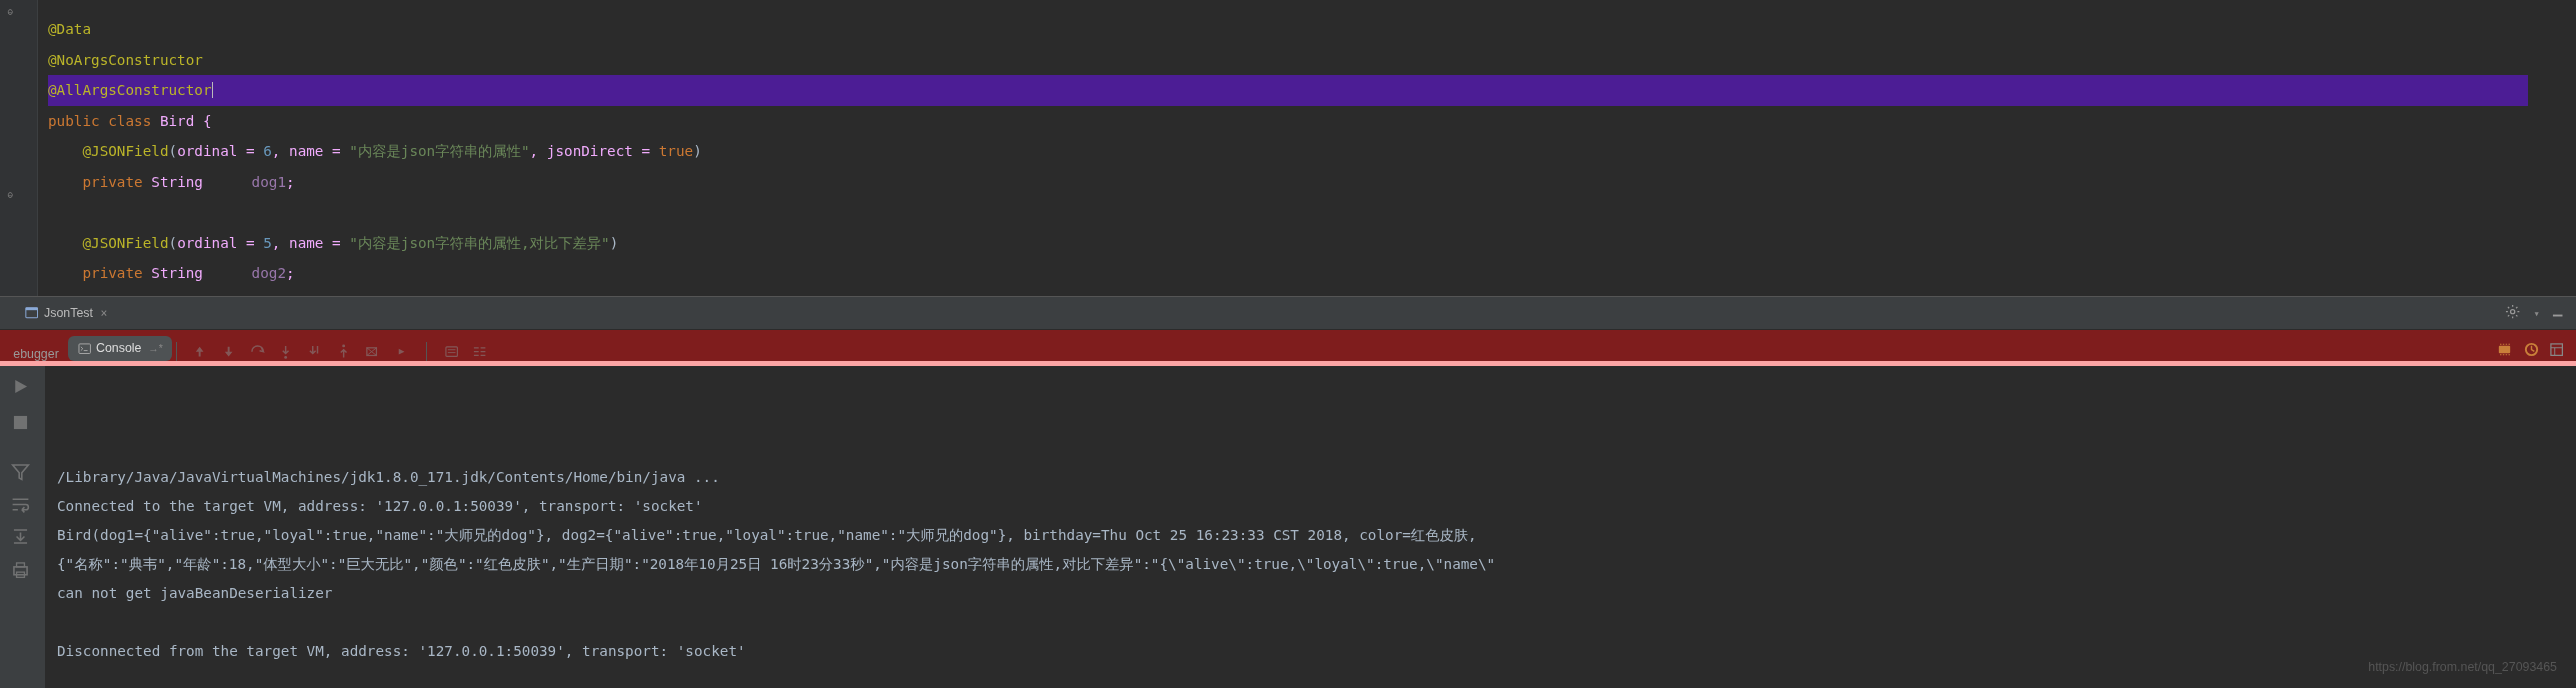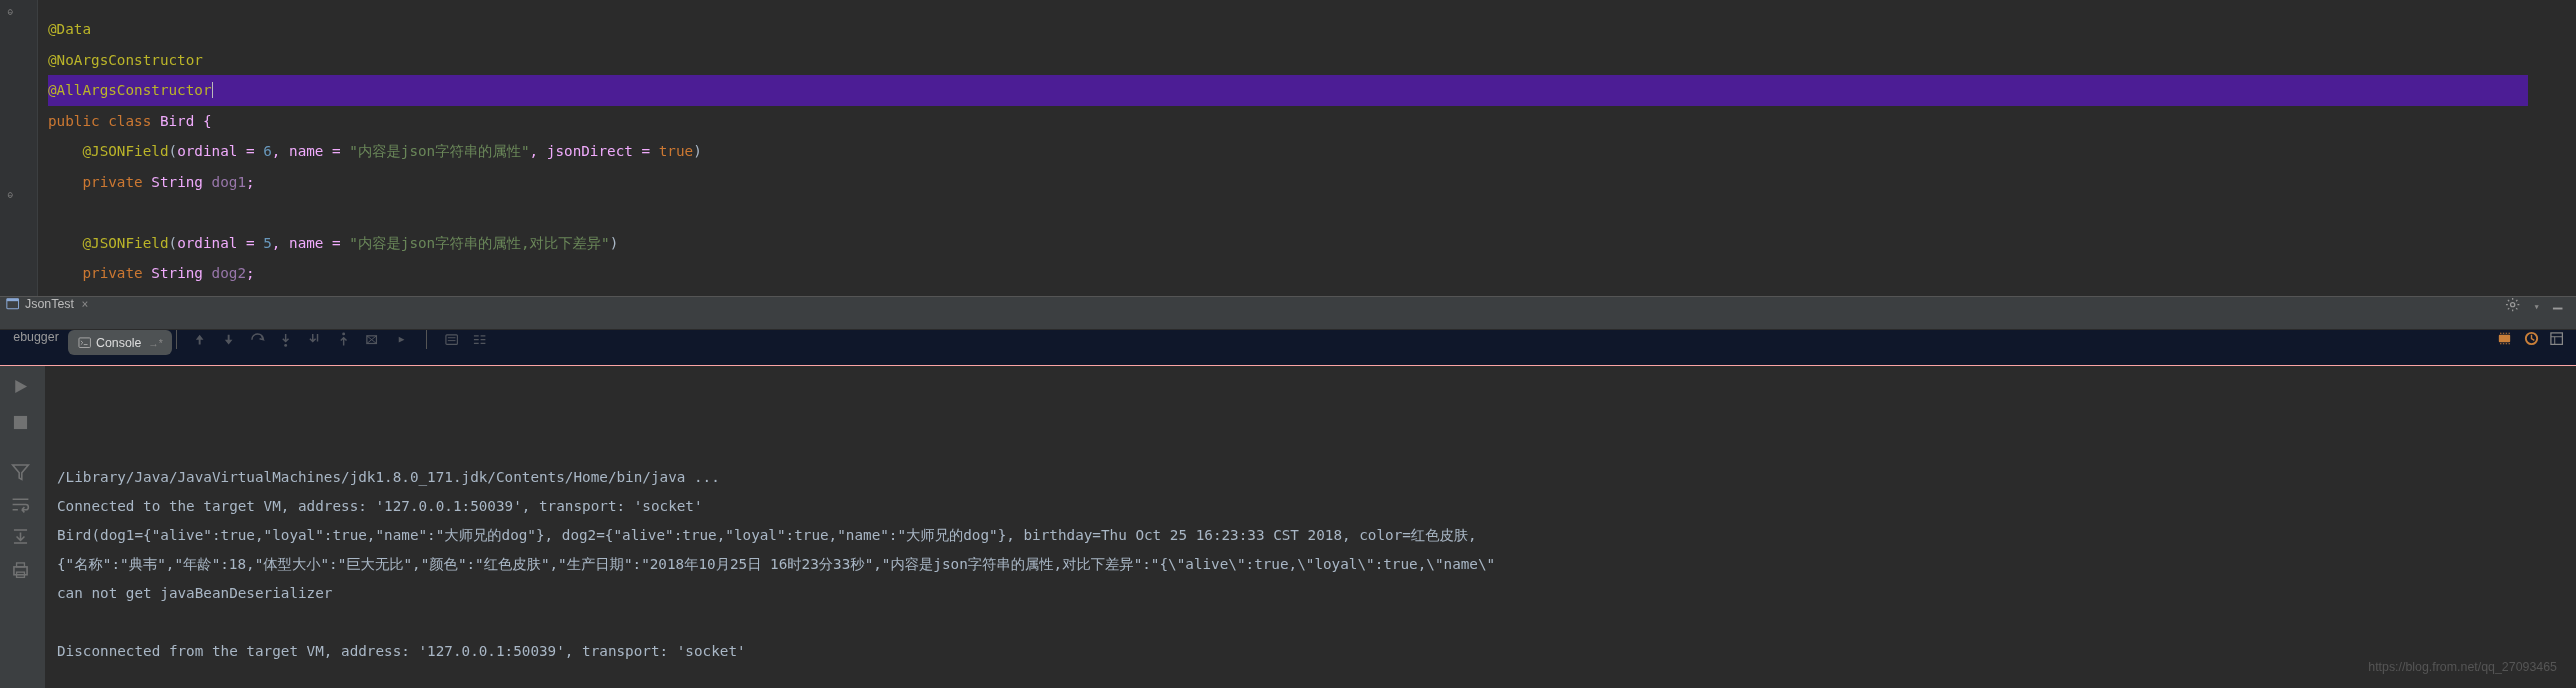--- a/index.html
+++ b/index.html
@@ -40,35 +40,35 @@
       white-space: pre;
     }
     .highlighted-line {
       background: #4c1d95;
       display: inline-block;
       width: calc(100% - 48px);
     }
     .anno { color: #bbb529; }
     .kw { color: #cc7832; }
     .ident { color: #f0abfc; }
-    .field { color: #9876aa; }
+    .field { color: #9876aa; margin-left: 40px; }
     .str { color: #6a8759; }
     .num { color: #6897bb; }
     .paren { color: #a9b7c6; }
     .cursor {
       border-right: 1px solid #bbbbbb;
     }
     .tab-bar {
       background: #3c3f41;
       height: 34px;
       border-top: 1px solid #555;
       border-bottom: 1px solid #2b2b2b;
       display: flex;
-      align-items: flex-start;
-      padding: 0 6px;
+      align-items: center;
+      padding: 0 25px;
       position: relative;
     }
     .tab-icon {
       width: 13.4px;
       height: 13.4px;
       margin-right: 5.7px;
       display: inline-flex;
     }
     .tab-label {
       color: #bbbbbb;
@@ -81,25 +81,25 @@
       font-size: 11.4px;
     }
     .tab-right-icons {
       position: absolute;
       right: 11.4px;
       display: flex;
       gap: 11.4px;
       align-items: center;
     }
     .debug-toolbar {
-      background: #0f172a;
+      background: #7f1d1d;
       height: 36px;
-      border-bottom: 1px solid #fca5a5;
-      display: flex;
-      align-items: flex-start;
+      border-bottom: 5px solid #fca5a5;
+      display: flex;
+      align-items: flex-end;
       padding: 0 3.8px;
       position: relative;
     }
     .debug-tab {
       color: #999;
       font-size: 12.4px;
       font-family: 'Segoe UI', 'SF Pro', sans-serif;
       padding: 0 9.5px;
     }
     .debug-tab.active {

